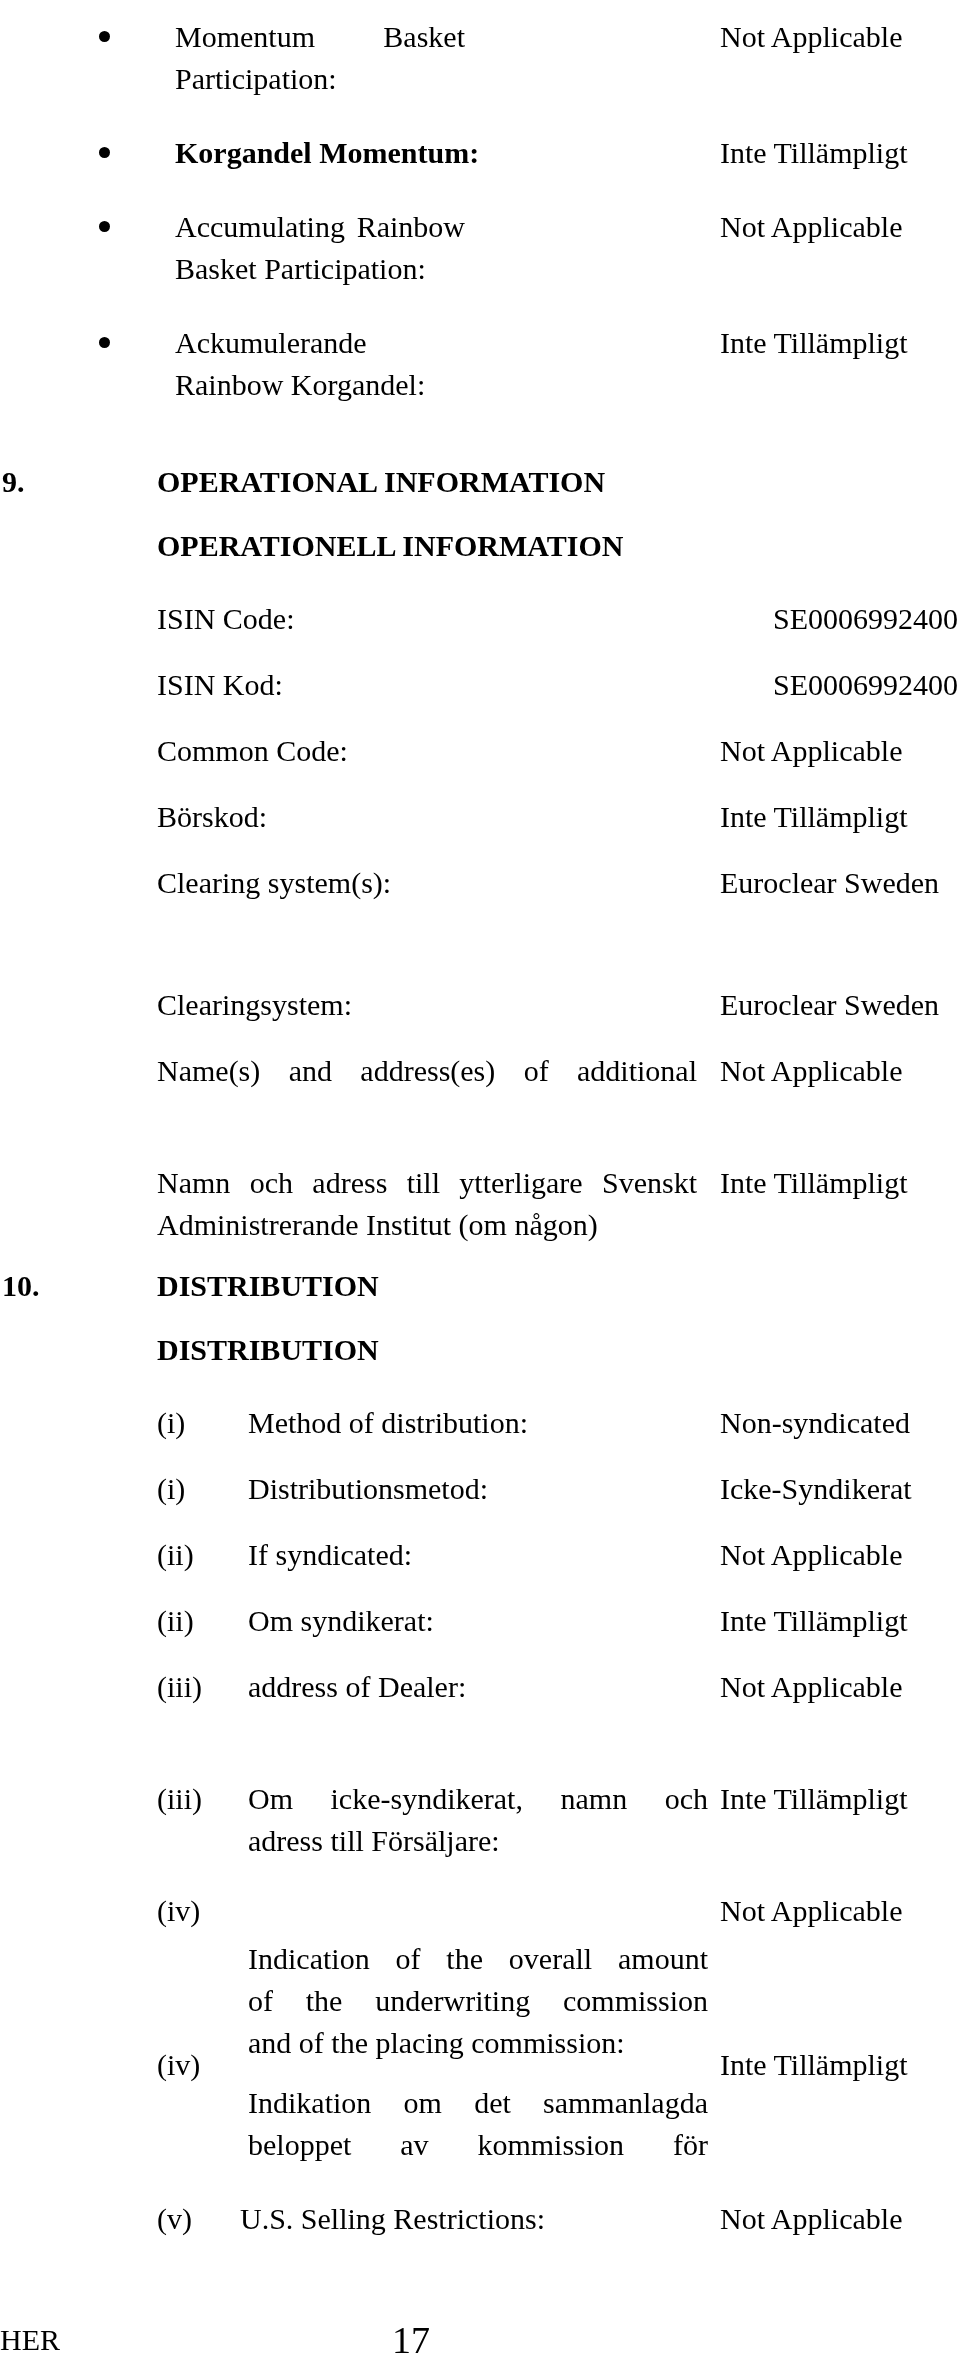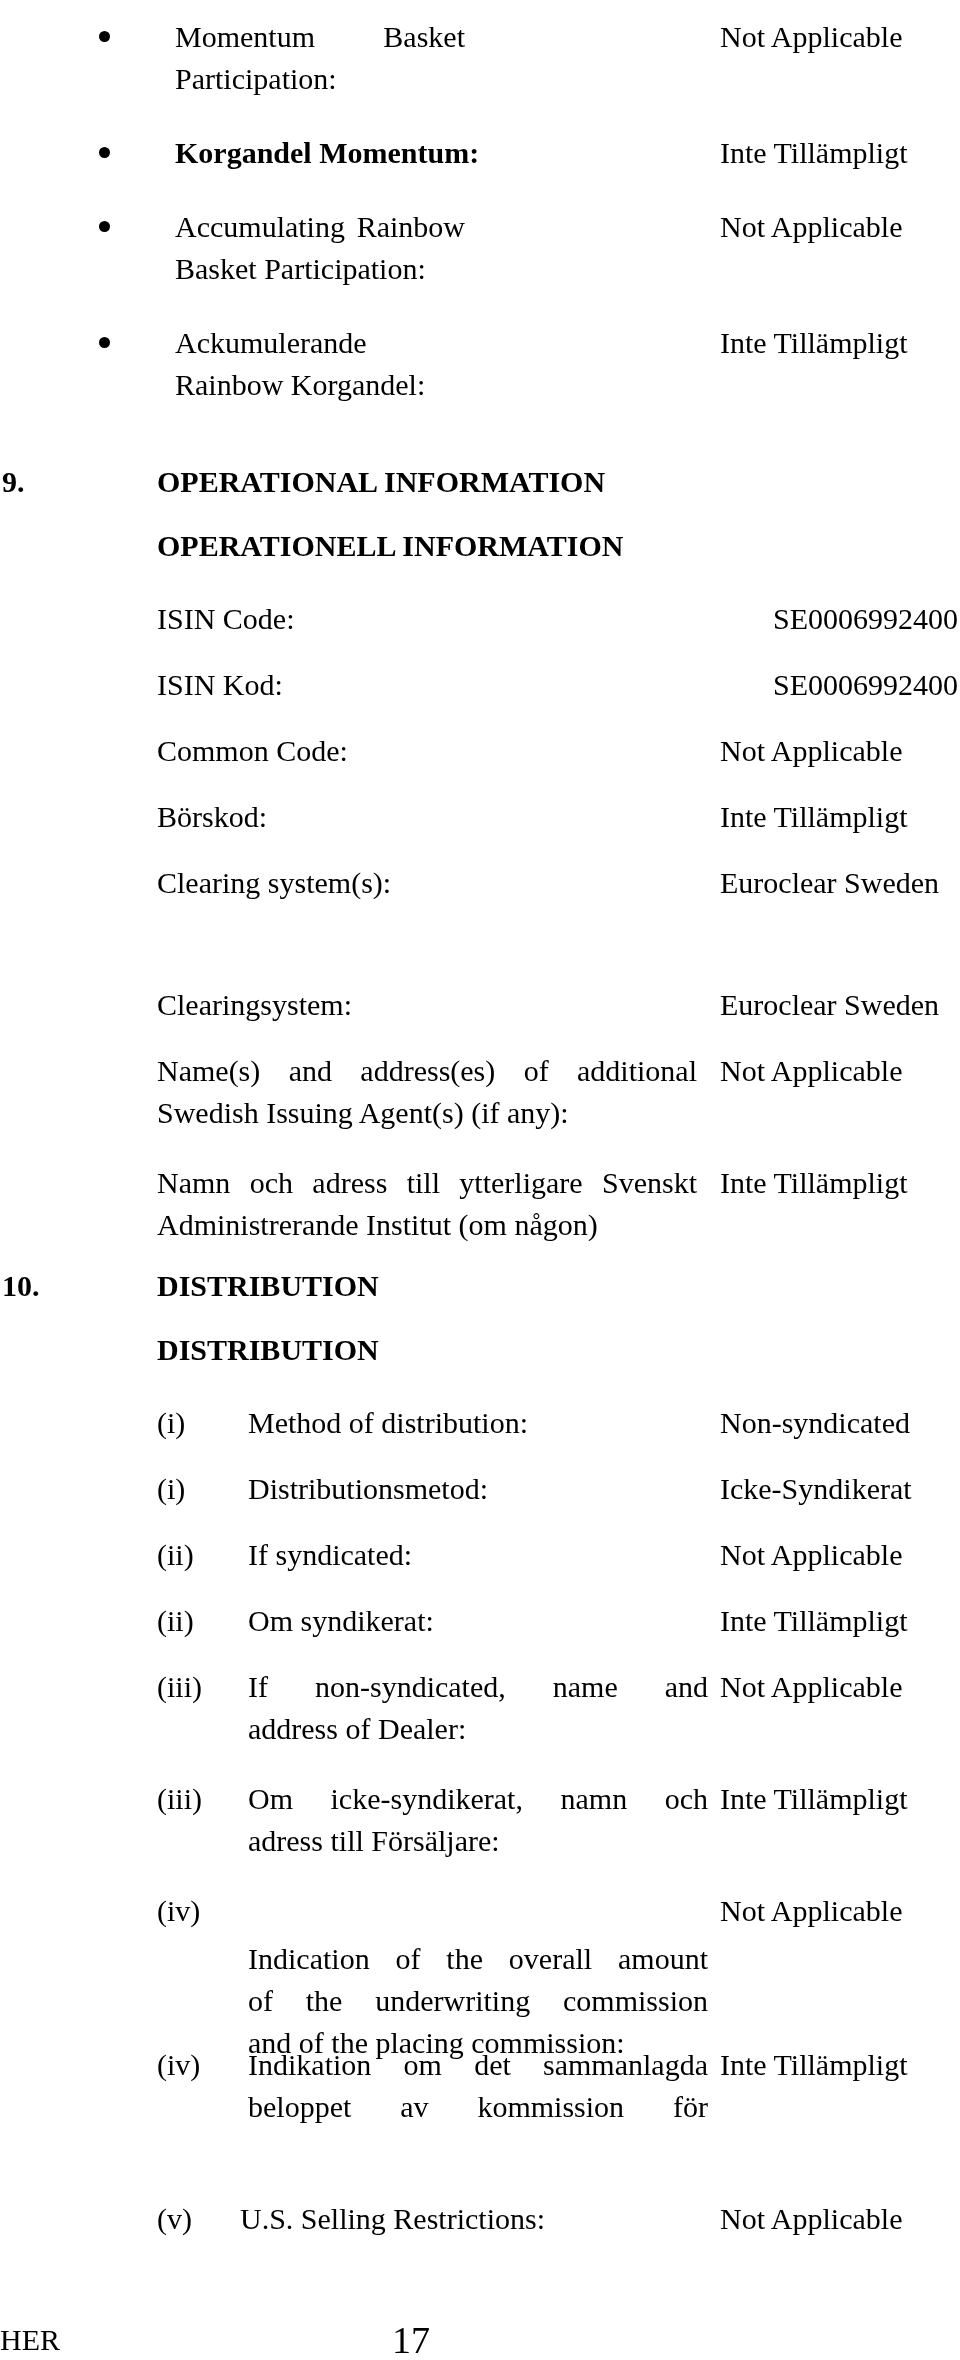--- a/index.html
+++ b/index.html
@@ -256,21 +256,20 @@
     <div class="srow">
       <div class="slabel">Clearingsystem:</div>
       <div class="svalue-left">Euroclear Sweden</div>
     </div>
 
     <div class="spacer-24"></div>
 
     <div class="srow" style="min-height:84px;">
       <div class="slabel" style="width:540px;white-space:normal;">
         <div class="justify-block" style="text-align:justify;text-align-last:justify;">Name(s) and address(es) of additional</div>
-        <div>Swedish Issuing Agent(s) (if any):</div>
       </div>
       <div class="svalue-left">Not Applicable</div>
     </div>
 
     <div class="spacer-28"></div>
 
     <div class="srow" style="min-height:84px;">
       <div class="slabel" style="width:540px;white-space:normal;">
         <div class="justify-block" style="text-align:justify;text-align-last:justify;">Namn och adress till ytterligare Svenskt</div>
         <div>Administrerande Institut (om någon)</div>
@@ -325,21 +324,20 @@
       <div class="slabel">(ii)</div>
       <div class="slabel" style="left:248px;">Om syndikerat:</div>
       <div class="svalue-left">Inte Tillämpligt</div>
     </div>
 
     <div class="spacer-24"></div>
 
     <div class="srow" style="min-height:84px;">
       <div class="slabel">(iii)</div>
       <div class="slabel" style="left:248px;width:460px;white-space:normal;">
-        <div style="text-align:justify;text-align-last:justify;">If non-syndicated, name and</div>
         <div>address of Dealer:</div>
       </div>
       <div class="svalue-left">Not Applicable</div>
     </div>
 
     <div class="spacer-28"></div>
 
     <div class="srow" style="min-height:84px;">
       <div class="slabel">(iii)</div>
       <div class="slabel" style="left:248px;width:460px;white-space:normal;">
@@ -359,21 +357,21 @@
         <div>and of the placing commission:</div>
       </div>
       <div class="svalue-left">Not Applicable</div>
     </div>
 
     <div class="spacer-28"></div>
 
     <div class="srow" style="min-height:126px;">
       <div class="slabel">(iv)</div>
       <div class="slabel" style="left:248px;width:460px;white-space:normal;">
-        <div style="text-align:justify;text-align-last:justify;">Indikation om det sammanlagda</div>
+        <div style="text-align:justify;text-align-last:justify;margin-top:38px;">Indikation om det sammanlagda</div>
         <div style="text-align:justify;text-align-last:justify;">beloppet av kommission för</div>
       </div>
       <div class="svalue-left">Inte Tillämpligt</div>
     </div>
 
     <div class="spacer-28"></div>
 
     <div class="srow">
       <div class="slabel">(v)</div>
       <div class="slabel" style="left:240px;">U.S. Selling Restrictions:</div>

